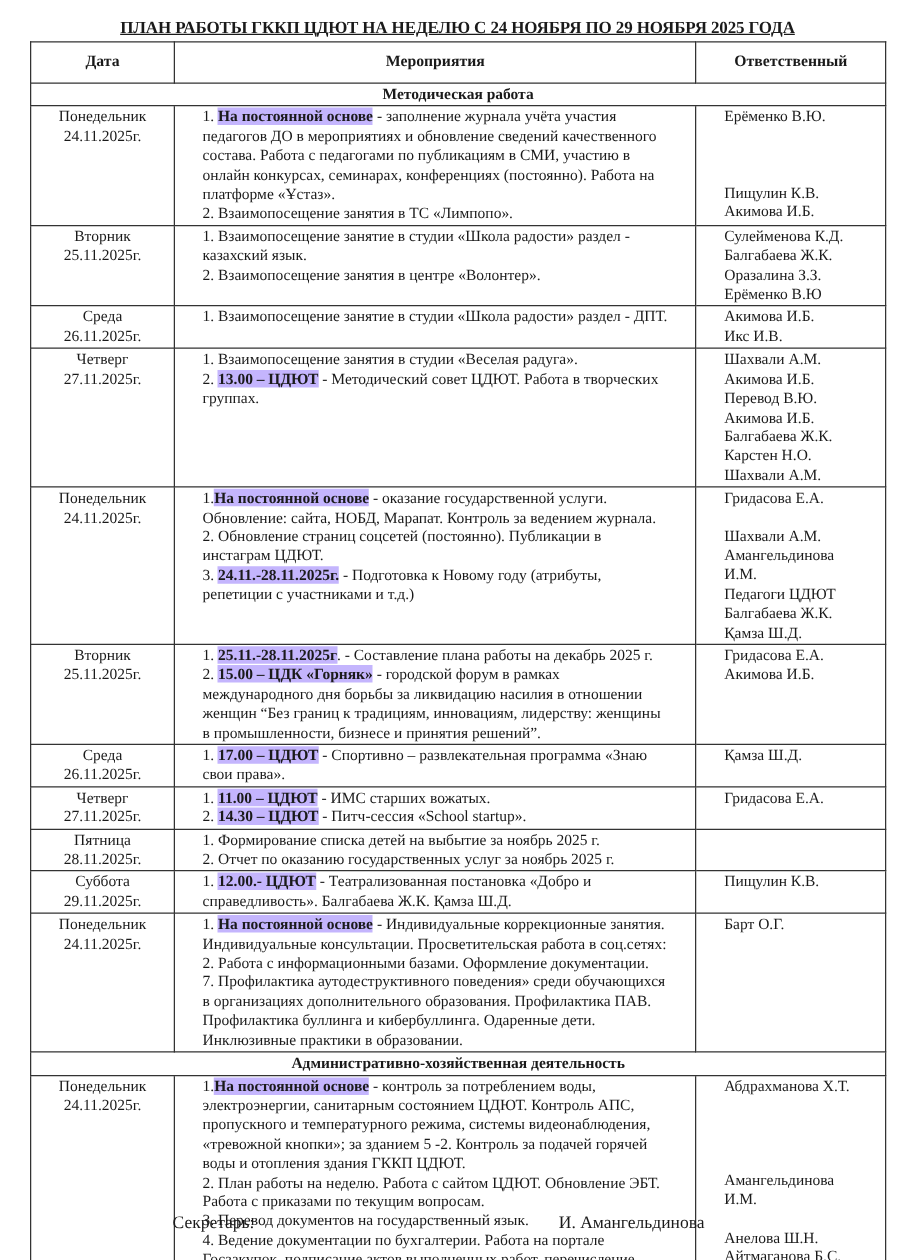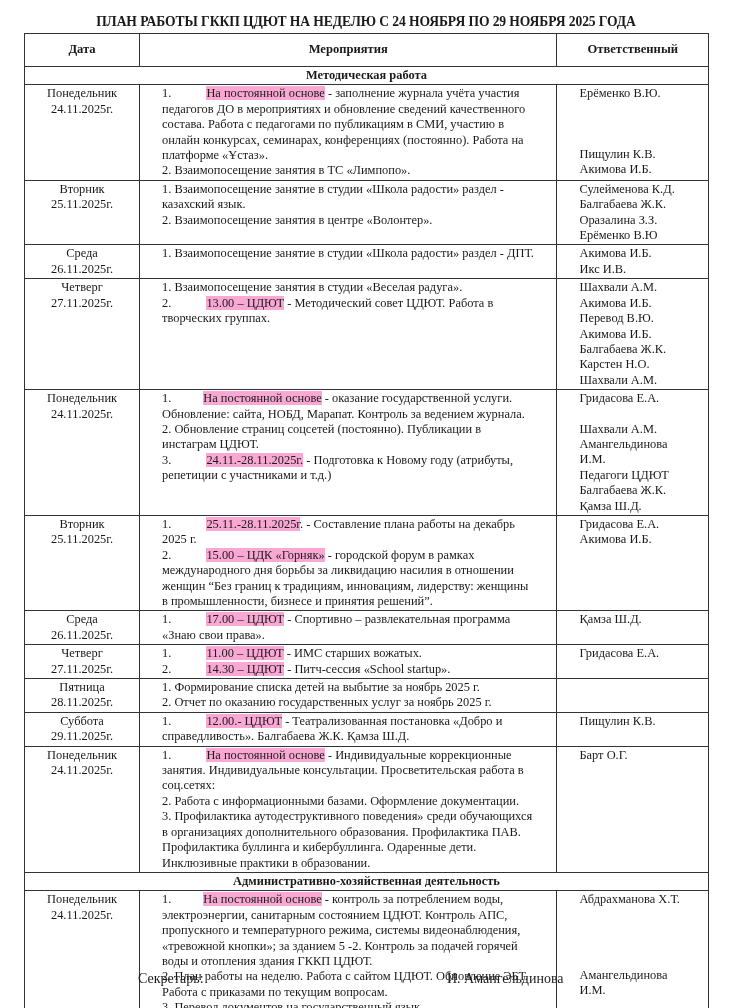--- a/index.html
+++ b/index.html
@@ -1,28 +1,28 @@
 <!DOCTYPE html>
 <html style="--hl: #b4b4b4;"><head>
 <meta charset="utf-8">
 <style>
   html, body { margin: 0; padding: 0; background: #ffffff; }
   body { width: 732px; height: 1008px; overflow: hidden; position: relative; font-family: "Liberation Serif", serif; color: #1a1a1a; }
-  .page-title { position: absolute; left: 0; top: 14px; width: 732px; text-align: center; font-weight: bold; font-size: 13.6px; letter-spacing: -0.1px; }
+  .page-title { position: absolute; left: 0; top: 14px; width: 732px; text-align: center; font-weight: bold; font-size: 13.6px; text-decoration: underline; letter-spacing: -0.1px; }
   table.plan { position: absolute; left: 24px; top: 33px; width: 685px; border-collapse: collapse; font-size: 12.4px; line-height: 15.4px; }
   table.plan td, table.plan th { border: 1px solid #333; vertical-align: top; padding: 1px 22px; }
   th { font-weight: bold; text-align: center; vertical-align: middle !important; height: 30px; font-size: 12.6px; }
   col.c-date { width: 92px; }
   col.c-act { width: 440px; }
   col.c-resp { width: 153px; }
   td.section { text-align: center; font-weight: bold; padding: 1px 0; height: 14px; }
   td.date { text-align: center; }
   td.act { padding-left: 7px; }
   td.resp { padding-left: 6px; }
-  .hl { background: #f9a8d4; font-weight: normal; margin-left: 32px; }
+  .hl { background: #c4b5fd; font-weight: bold; }
   .line { display: block; }
   .gap { display: block; height: 15px; }
   .footer { position: absolute; top: 971px; font-size: 14px; }
   .sec-label { left: 138px; }
   .sec-name { left: 447px; }
 </style>
 </head>
 <body>
 
 <div class="page-title">ПЛАН РАБОТЫ ГККП ЦДЮТ НА НЕДЕЛЮ С 24 НОЯБРЯ ПО 29 НОЯБРЯ 2025 ГОДА</div>
@@ -193,21 +193,21 @@
         </td>
       </tr>
       <tr>
         <td class="date">
           <span class="line">Понедельник</span>
           <span class="line">24.11.2025г.</span>
         </td>
         <td class="act">
           <span class="line"><span>1. </span><span class="hl">На постоянной основе</span><span> - Индивидуальные коррекционные занятия. Индивидуальные консультации. Просветительская работа в соц.сетях:</span></span>
           <span class="line"><span></span><span>2. Работа с информационными базами. Оформление документации.</span></span>
-          <span class="line"><span></span><span>3. Профилактика аутодеструктивного поведения» среди обучающихся в организациях дополнительного образования. Профилактика ПАВ. Профилактика буллинга и кибербуллинга. Одаренные дети. Инклюзивные практики в образовании.</span></span>
+          <span class="line"><span></span><span>7. Профилактика аутодеструктивного поведения» среди обучающихся в организациях дополнительного образования. Профилактика ПАВ. Профилактика буллинга и кибербуллинга. Одаренные дети. Инклюзивные практики в образовании.</span></span>
         </td>
         <td class="resp">
           <span class="line">Барт О.Г.</span>
         </td>
       </tr>
       <tr>
         <td colspan="3" class="section">Административно-хозяйственная деятельность</td>
       </tr>
       <tr>
         <td class="date">

